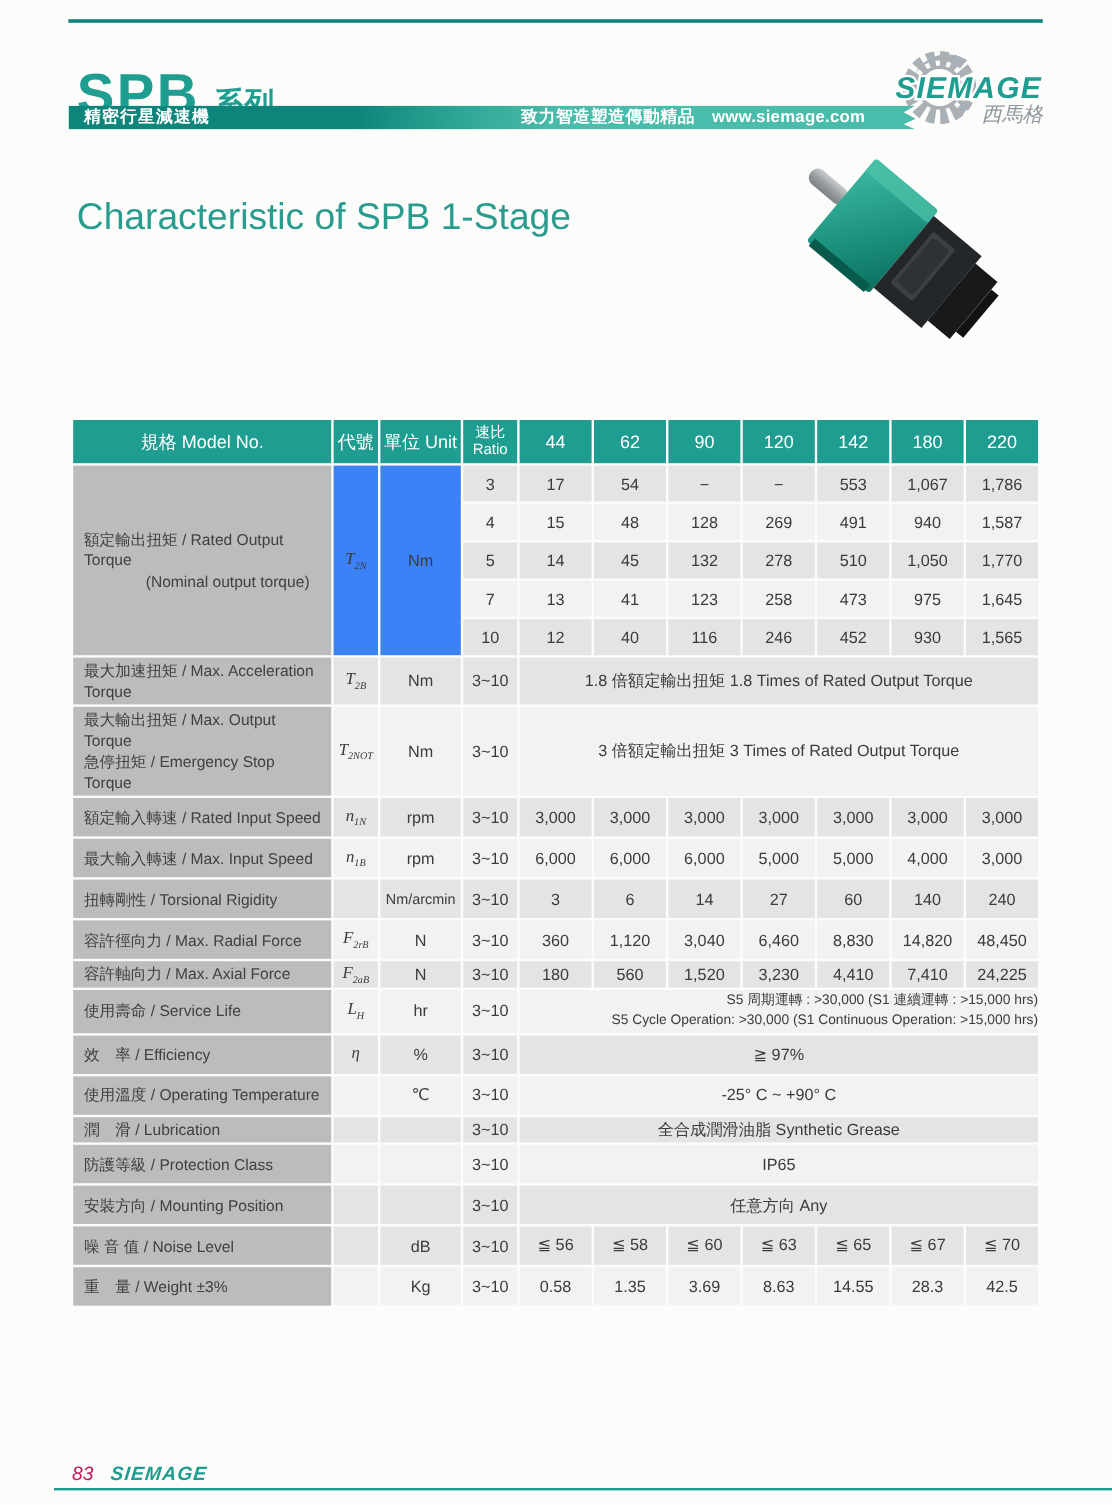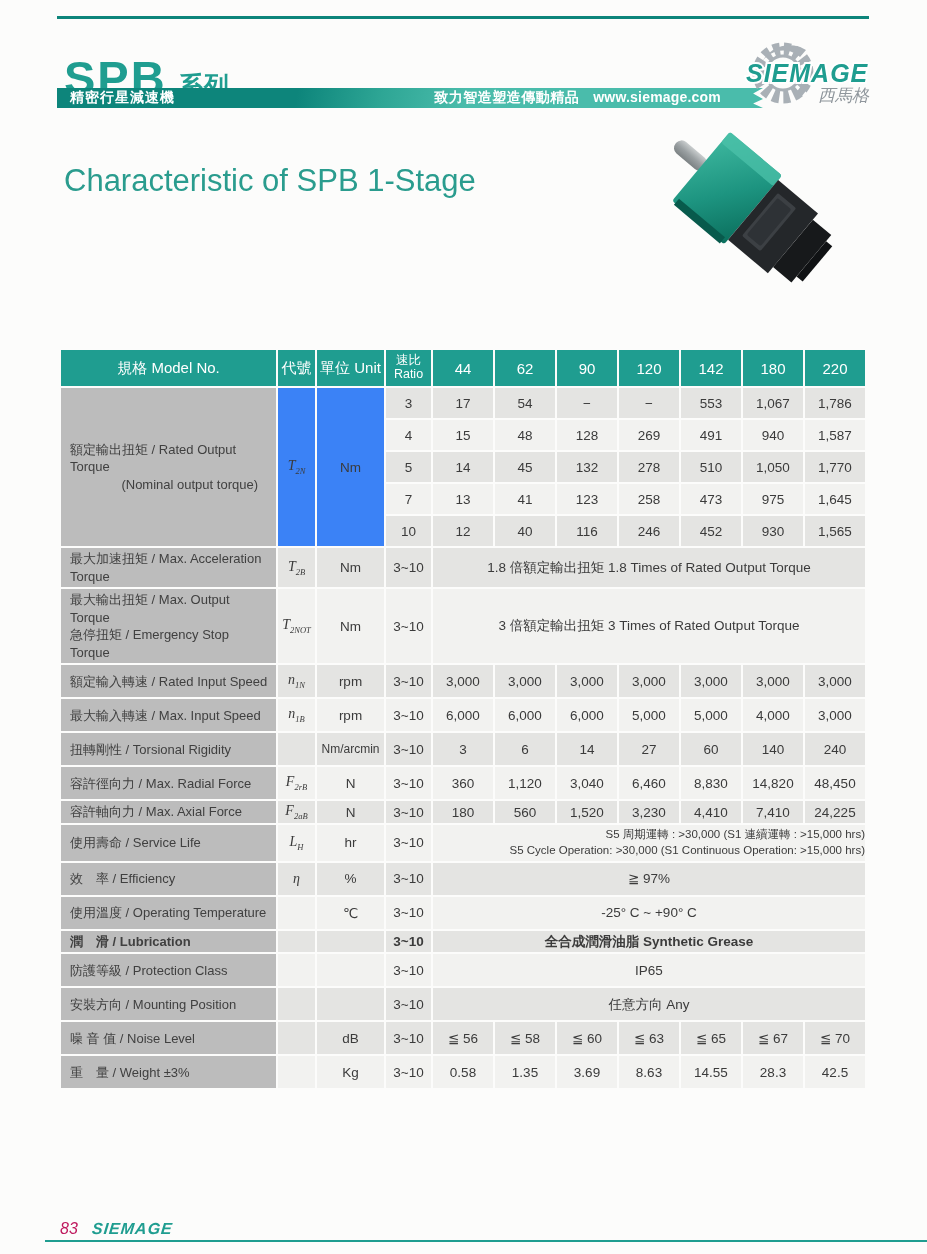--- a/index.html
+++ b/index.html
@@ -317,21 +317,21 @@
         </tr>
         <tr style="height: 32px;">
           <td class="lab"><span>使用溫度 / Operating Temperature</span></td>
           <td class="sym w"></td>
           <td class="w">℃</td>
           <td class="w">3~10</td>
           <td class="w span-cell" colspan="7">
             <div>-25° C ~ +90° C</div>
           </td>
         </tr>
-        <tr style="height: 19px; font-weight: bold;">
+        <tr style="height: 19px;">
           <td class="lab"><span>潤　滑 / Lubrication</span></td>
           <td class="sym g"></td>
           <td class="g"></td>
           <td class="g">3~10</td>
           <td class="g span-cell" colspan="7">
             <div>全合成潤滑油脂 Synthetic Grease</div>
           </td>
         </tr>
         <tr style="height: 32px;">
           <td class="lab"><span>防護等級 / Protection Class</span></td>

